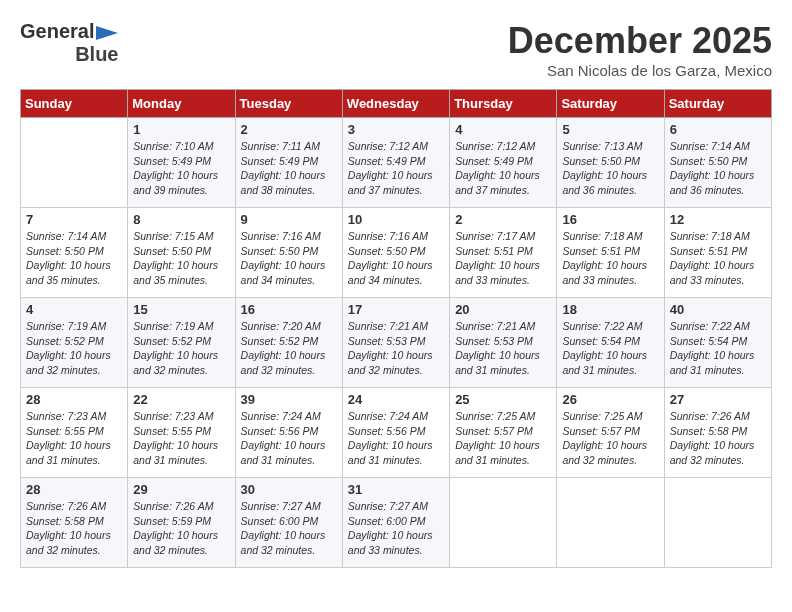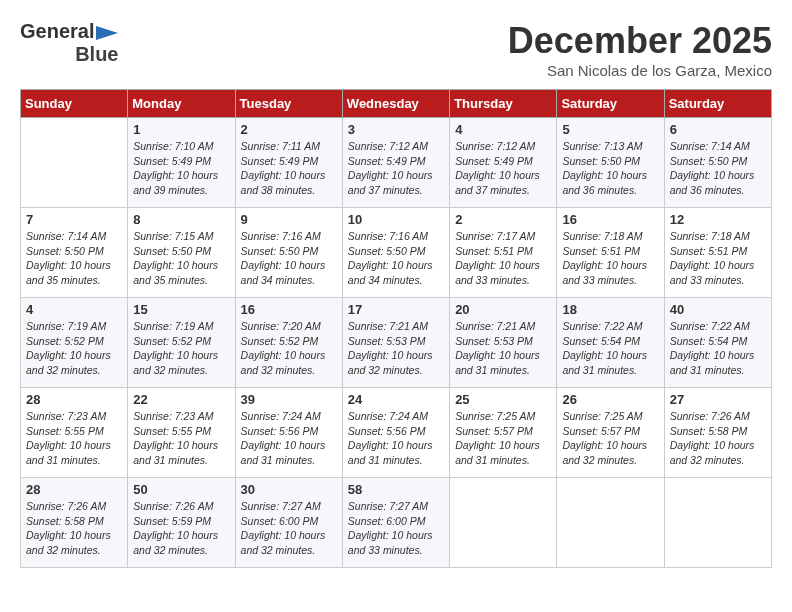--- a/index.html
+++ b/index.html
@@ -244,29 +244,29 @@
           <div class="day-number">27</div>
           <div class="day-info">Sunrise: 7:26 AM<br>Sunset: 5:58 PM<br>Daylight: 10 hours<br>and 32 minutes.</div>
         </td>
       </tr>
       <tr>
         <td>
           <div class="day-number">28</div>
           <div class="day-info">Sunrise: 7:26 AM<br>Sunset: 5:58 PM<br>Daylight: 10 hours<br>and 32 minutes.</div>
         </td>
         <td>
-          <div class="day-number">50</div>
+          <div class="day-number">29</div>
           <div class="day-info">Sunrise: 7:26 AM<br>Sunset: 5:59 PM<br>Daylight: 10 hours<br>and 32 minutes.</div>
         </td>
         <td>
           <div class="day-number">30</div>
           <div class="day-info">Sunrise: 7:27 AM<br>Sunset: 6:00 PM<br>Daylight: 10 hours<br>and 32 minutes.</div>
         </td>
         <td>
-          <div class="day-number">58</div>
+          <div class="day-number">31</div>
           <div class="day-info">Sunrise: 7:27 AM<br>Sunset: 6:00 PM<br>Daylight: 10 hours<br>and 33 minutes.</div>
         </td>
         <td class="empty-cell"></td>
         <td class="empty-cell"></td>
         <td class="empty-cell"></td>
       </tr>
     </tbody>
 </table>
 
 </body></html>

